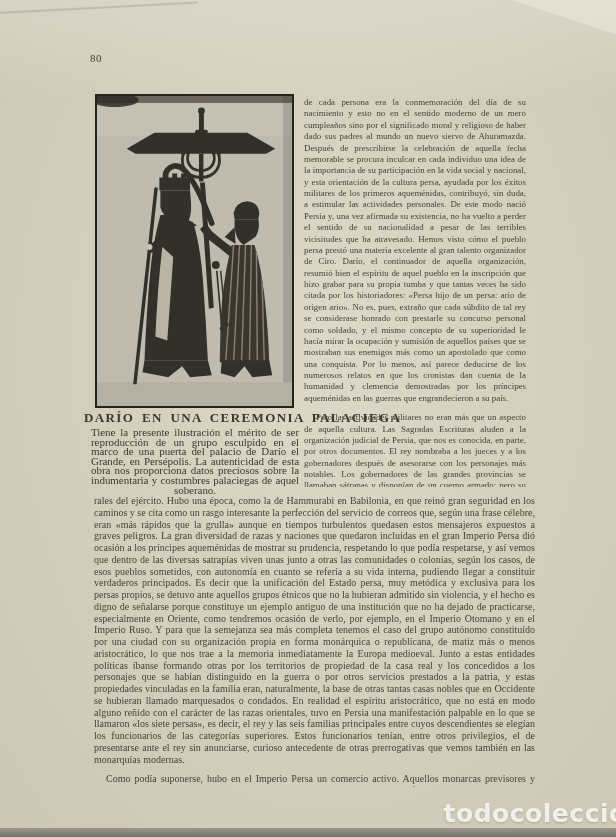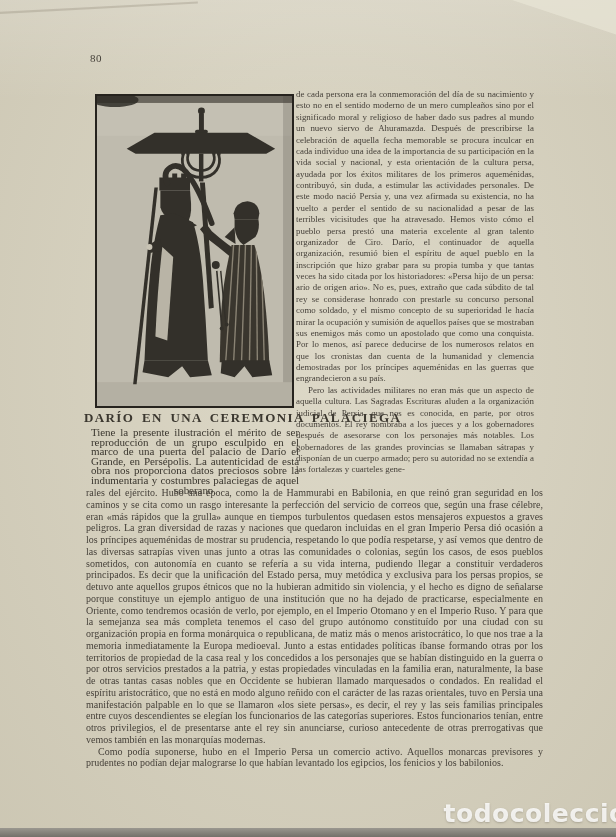--- a/index.html
+++ b/index.html
@@ -47,21 +47,21 @@
     letter-spacing:-0.05px; color:#3b372f;
   }
   .col-right {
     position:absolute; top:89px; left:296px; width:238px; height:398px;
     overflow:hidden; font-size:8.9px; line-height:11.37px; text-align:justify;
   }
   .full-text {
     position:absolute; top:487px; left:86px; width:457px; height:300px;
     overflow:hidden; font-size:10px; line-height:11.75px; text-align:justify;
   }
-  .col-right p, .full-text p { margin:0; }
+  .col-right p, .full-text p { margin:8px; }
   .indent { text-indent:12px; }
   .watermark {
     position:absolute; top:799px; right:14px;
     font-family:"DejaVu Sans", sans-serif; font-weight:bold; font-size:25px;
     letter-spacing:.5px; color:rgba(255,255,255,0.82);
     text-shadow:0 1px 2px rgba(140,135,120,0.55);
   }
   .bottom-strip {
     position:absolute; left:0; right:0; bottom:0; height:9px;
     background:linear-gradient(#9a978f, #74716a);

